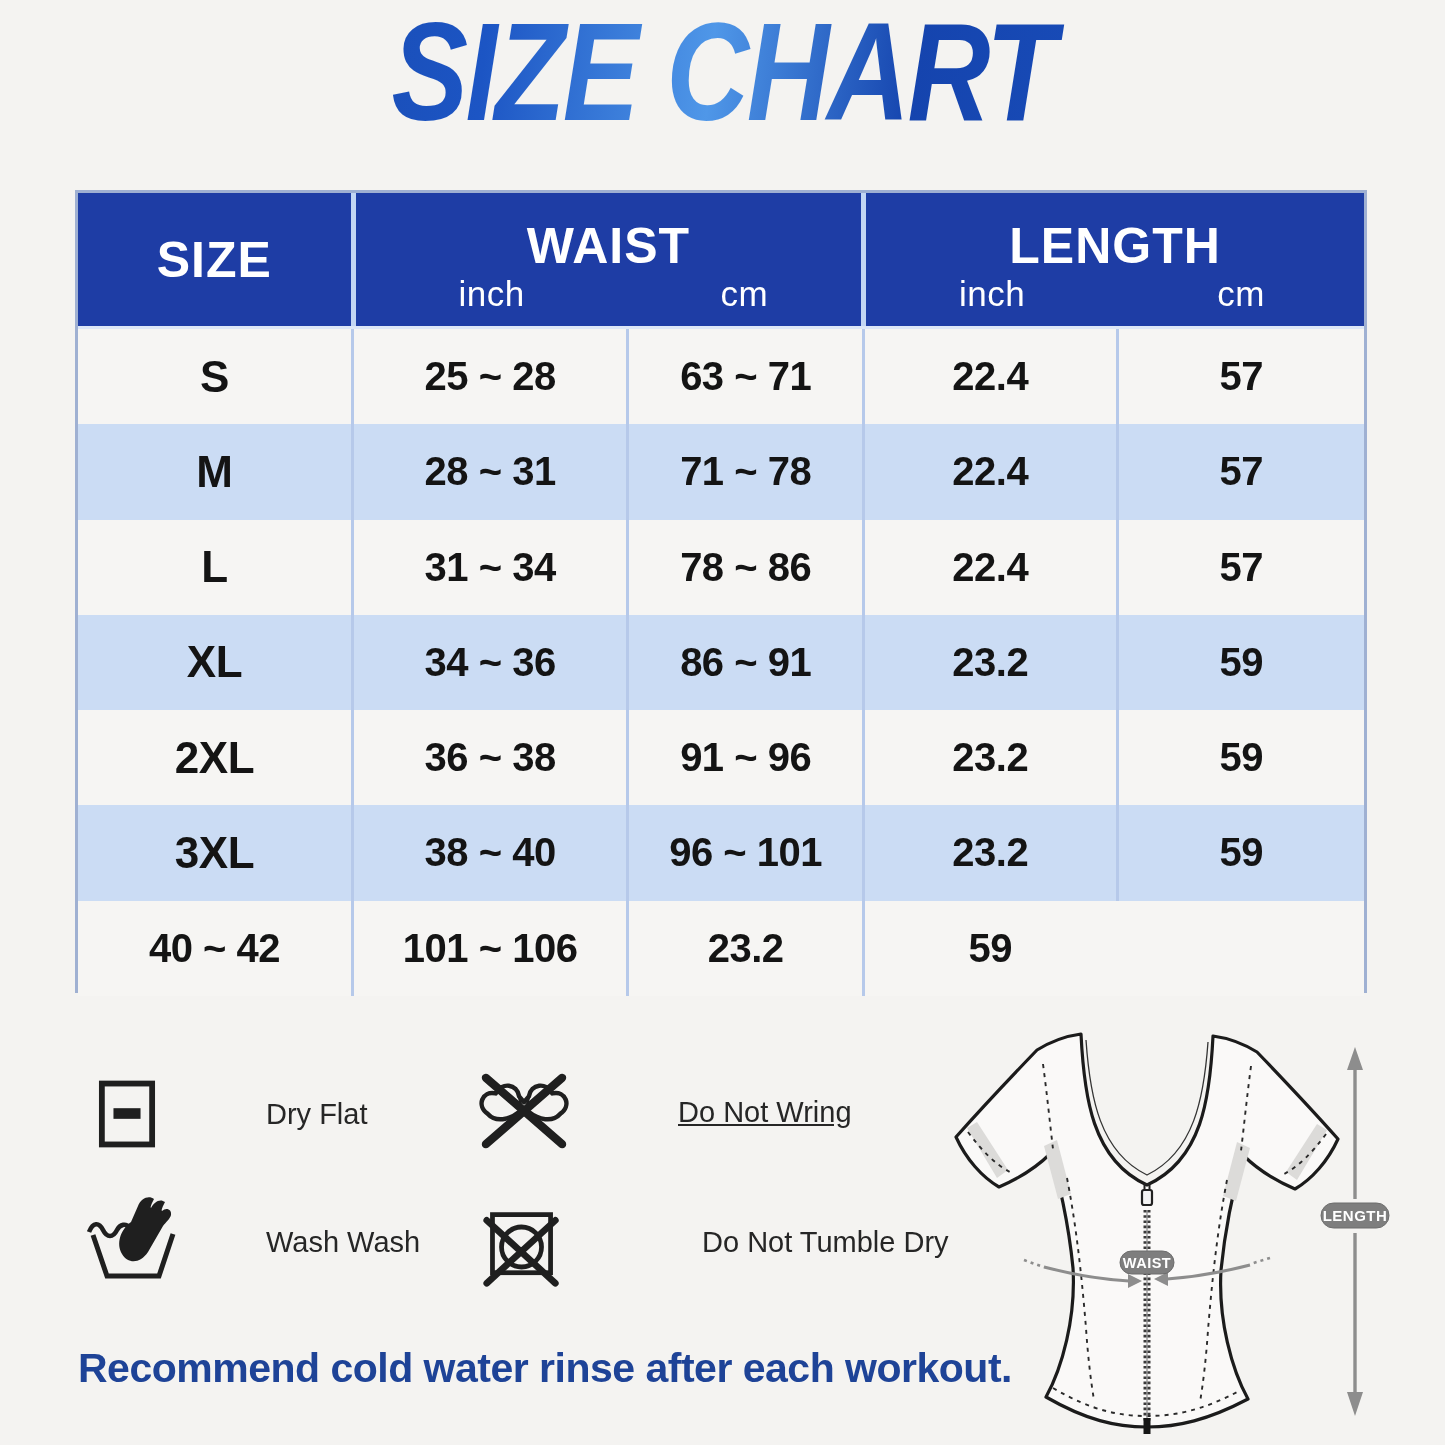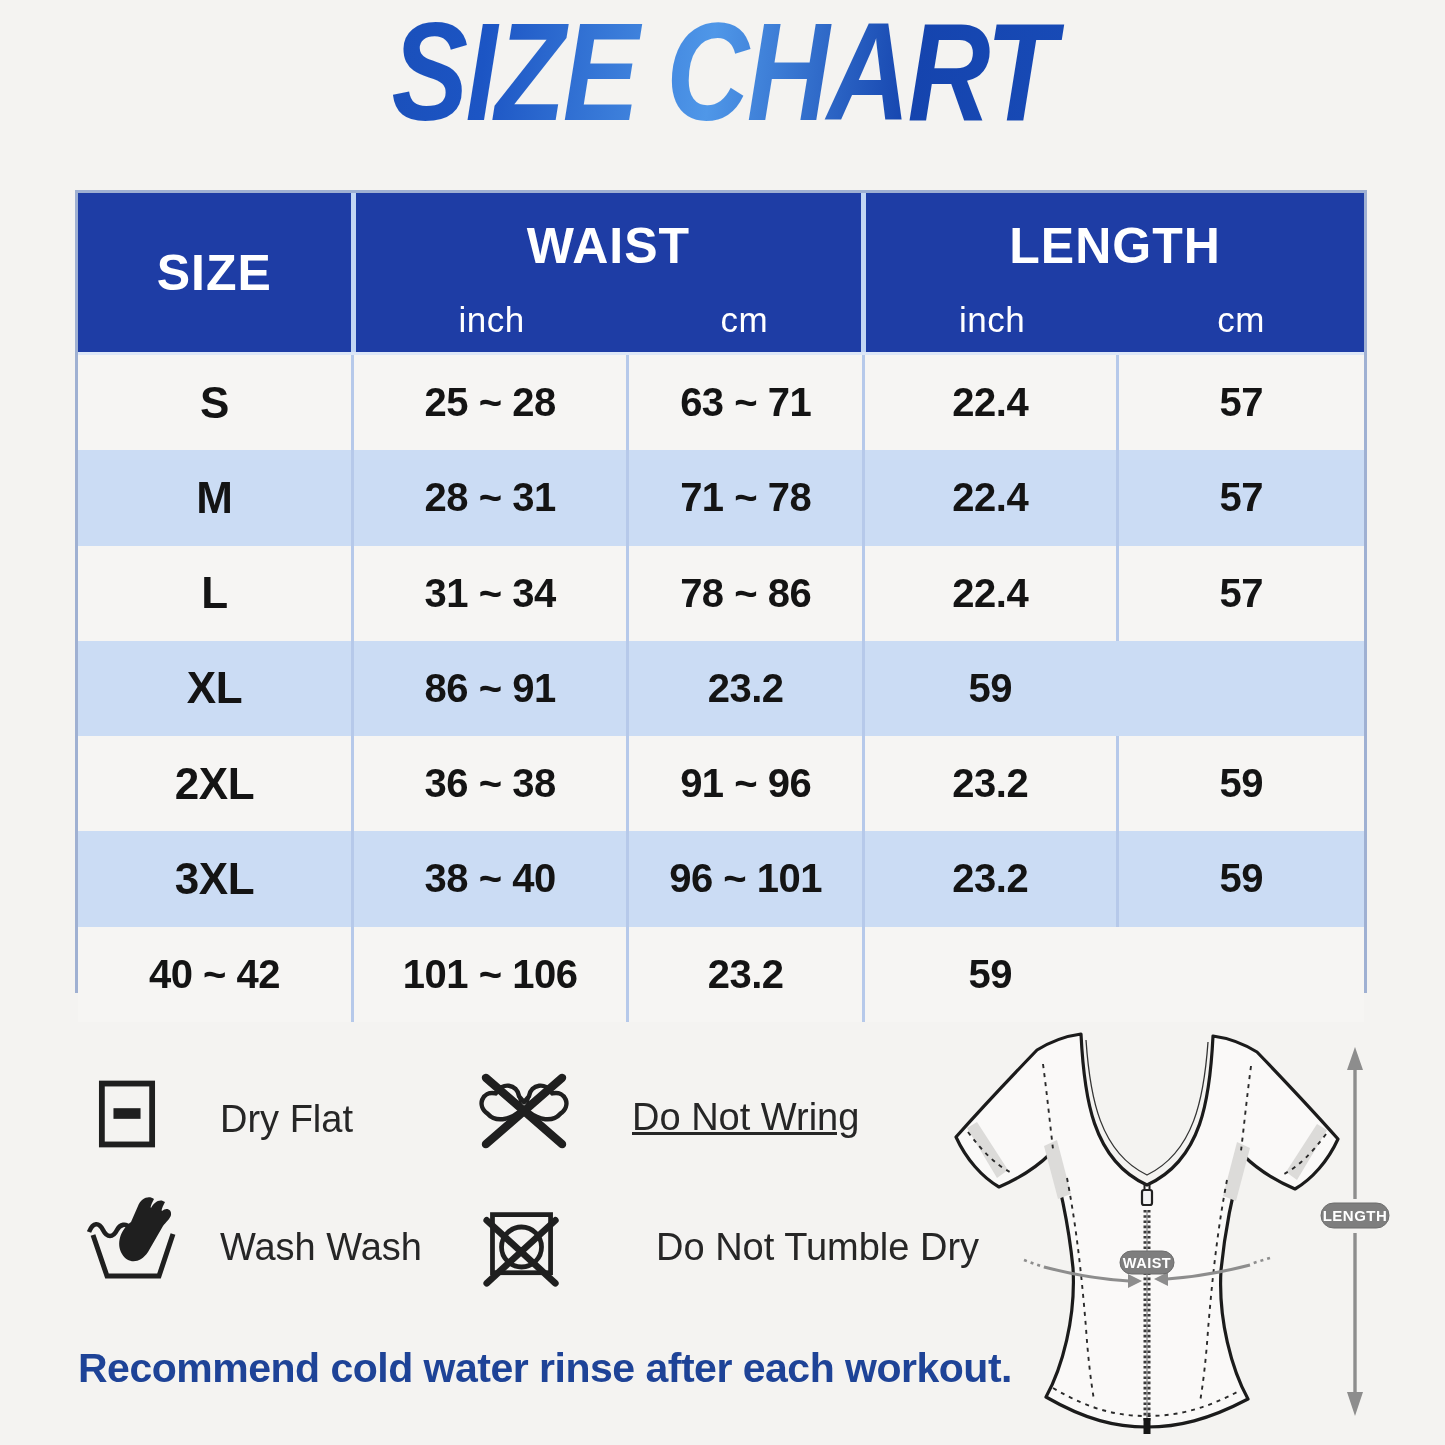--- a/index.html
+++ b/index.html
@@ -33,21 +33,21 @@
 
   
   .size-table {
     position:absolute; left:75px; top:190px; width:1292px; height:803px;
     border:3px solid #9fb0d2;
     background:#f6f5f3;
   }
   .thead {
     display:grid;
     grid-template-columns:21.2fr 39.7fr 39.1fr;
-    height:162px;
+    height:136px;
     background:#1e3da5;
     border-bottom:3px solid #dde7f7;
     color:#fff;
   }
   .th-section { position:relative; }
   .th-section + .th-section { border-left:5px solid #c3d6f3; }
   .th-main {
     position:absolute; top:24px; left:0; width:100%;
     text-align:center; font-size:50px; font-weight:bold; letter-spacing:1px;
   }
@@ -74,21 +74,21 @@
     display:flex; align-items:center; justify-content:center;
     font-size:40px; font-weight:bold; color:#141414;
     letter-spacing:-.5px;
   }
   .td + .td { border-left:3px solid #b6c9ea; }
   .td.size-cell { font-size:44px; }
 
   
   .care-icon { position:absolute; }
   .care-label {
-    position:absolute; font-size:38px; color:#262626; white-space:nowrap;
+    position:absolute; font-size:29px; color:#262626; white-space:nowrap;margin-left:46px;
   }
   #icon-dry-flat      { left:98px;  top:1080px; }
   #icon-do-not-wring  { left:472px; top:1070px; }
   #icon-hand-wash     { left:86px;  top:1188px; }
   #icon-do-not-tumble { left:482px; top:1206px; }
   #label-dry-flat      { left:220px; top:1098px; }
   #label-do-not-wring  { left:632px; top:1096px;text-decoration:underline; }
   #label-hand-wash     { left:220px; top:1226px; }
   #label-do-not-tumble { left:656px; top:1226px; }
 
@@ -140,20 +140,21 @@
     </div>
     <div class="trow">
       <div class="td size-cell">L</div>
       <div class="td">31 ~ 34</div>
       <div class="td">78 ~ 86</div>
       <div class="td">22.4</div>
       <div class="td">57</div>
     </div>
     <div class="trow">
       <div class="td size-cell">XL</div>
+      <div class="td">34 ~ 36</div>
       <div class="td">86 ~ 91</div>
       <div class="td">23.2</div>
       <div class="td">59</div>
     </div>
     <div class="trow">
       <div class="td size-cell">2XL</div>
       <div class="td">36 ~ 38</div>
       <div class="td">91 ~ 96</div>
       <div class="td">23.2</div>
       <div class="td">59</div>

